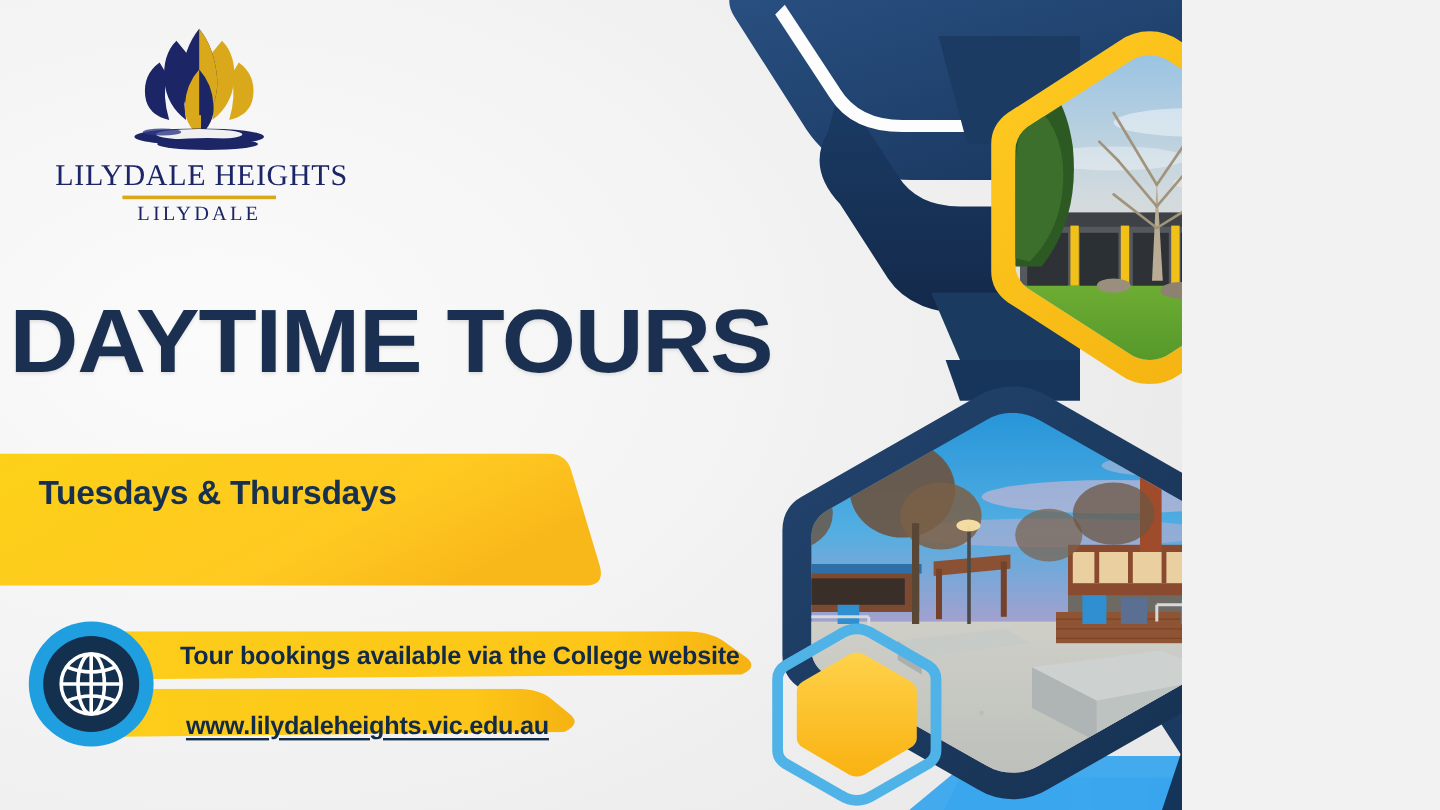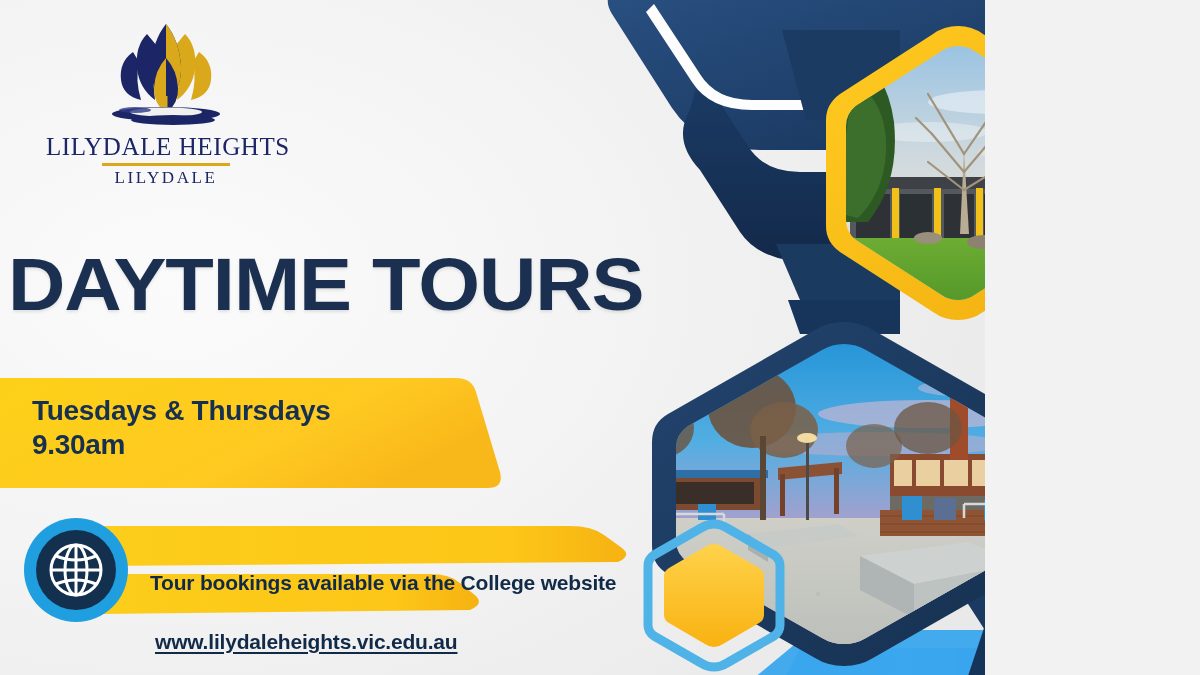--- a/index.html
+++ b/index.html
@@ -68,21 +68,21 @@
     margin-left:20px;
   }
 
   
   #info-block{ position:absolute; left:22px; top:512px; width:640px; height:118px; }
   #globe-icon{ position:absolute; left:0; top:4px; width:108px; height:108px; z-index:3; }
   #info-banner-1{ position:absolute; left:78px; top:14px; width:530px; height:43px; }
   #info-banner-2{ position:absolute; left:78px; top:62px; width:384px; height:43px; }
   .info-text{
     position:absolute; color:#112a47; font-weight:bold; font-size:21px;
-    letter-spacing:-.2px; z-index:4; white-space:nowrap;margin-top:36px;
+    letter-spacing:-.2px; z-index:4; white-space:nowrap;
   }
   #info-text-1{ left:128px; top:23px; }
   #info-text-2{ left:133px; top:82px; text-decoration:underline; text-underline-offset:3px; }
 
   
   .hex-photo{ position:absolute; }
 
   
   #book-badge{ position:absolute; left:628px; top:518px; width:172px; height:155px; z-index:20; }
   #book-label{
@@ -407,21 +407,20 @@
         <linearGradient id="sessGrad" x1="0" y1="0" x2="1" y2="0.4">
           <stop offset="0%" stop-color="#fcd117"></stop>
           <stop offset="70%" stop-color="#ffc921"></stop>
           <stop offset="100%" stop-color="#f9b81a"></stop>
         </linearGradient>
       </defs>
       <path d="M 0 0 L 474 0 Q 490 0 494 14 L 518 94 Q 522 110 506 110 L 0 110 Z" fill="url(#sessGrad)"></path>
     </svg>
     <div id="session-text">
       <div>Tuesdays &amp; Thursdays</div>
-      <div>9.30am</div>
     </div>
   </div>
 
   <div id="info-block">
 
     <svg id="globe-icon" viewBox="0 0 108 108">
       <circle cx="54" cy="54" r="52" fill="#1f9fe0"></circle>
       <circle cx="54" cy="54" r="40" fill="#14304f"></circle>
       <g stroke="#ffffff" stroke-width="3" fill="none">
         <circle cx="54" cy="54" r="25"></circle>

